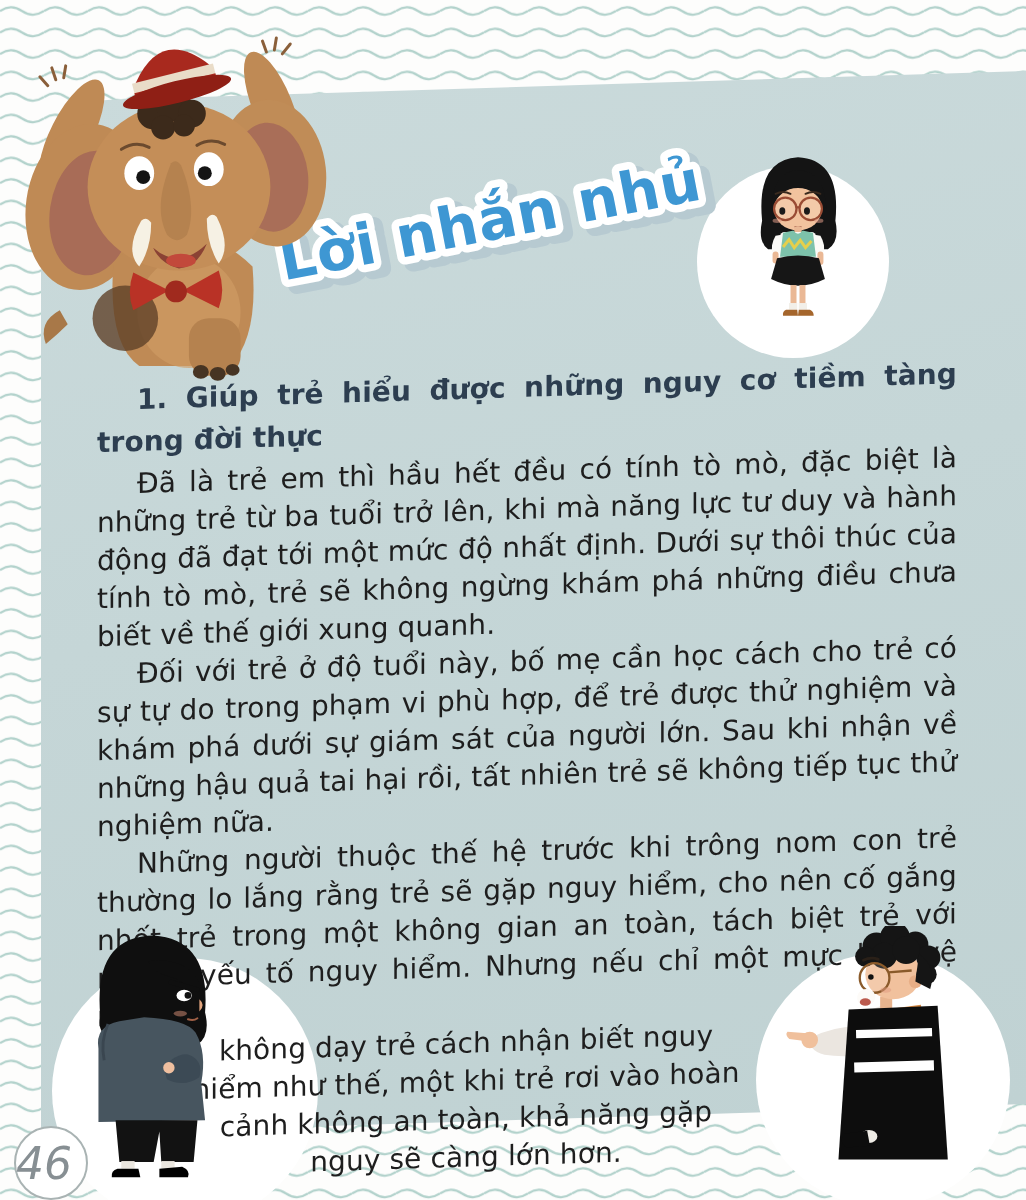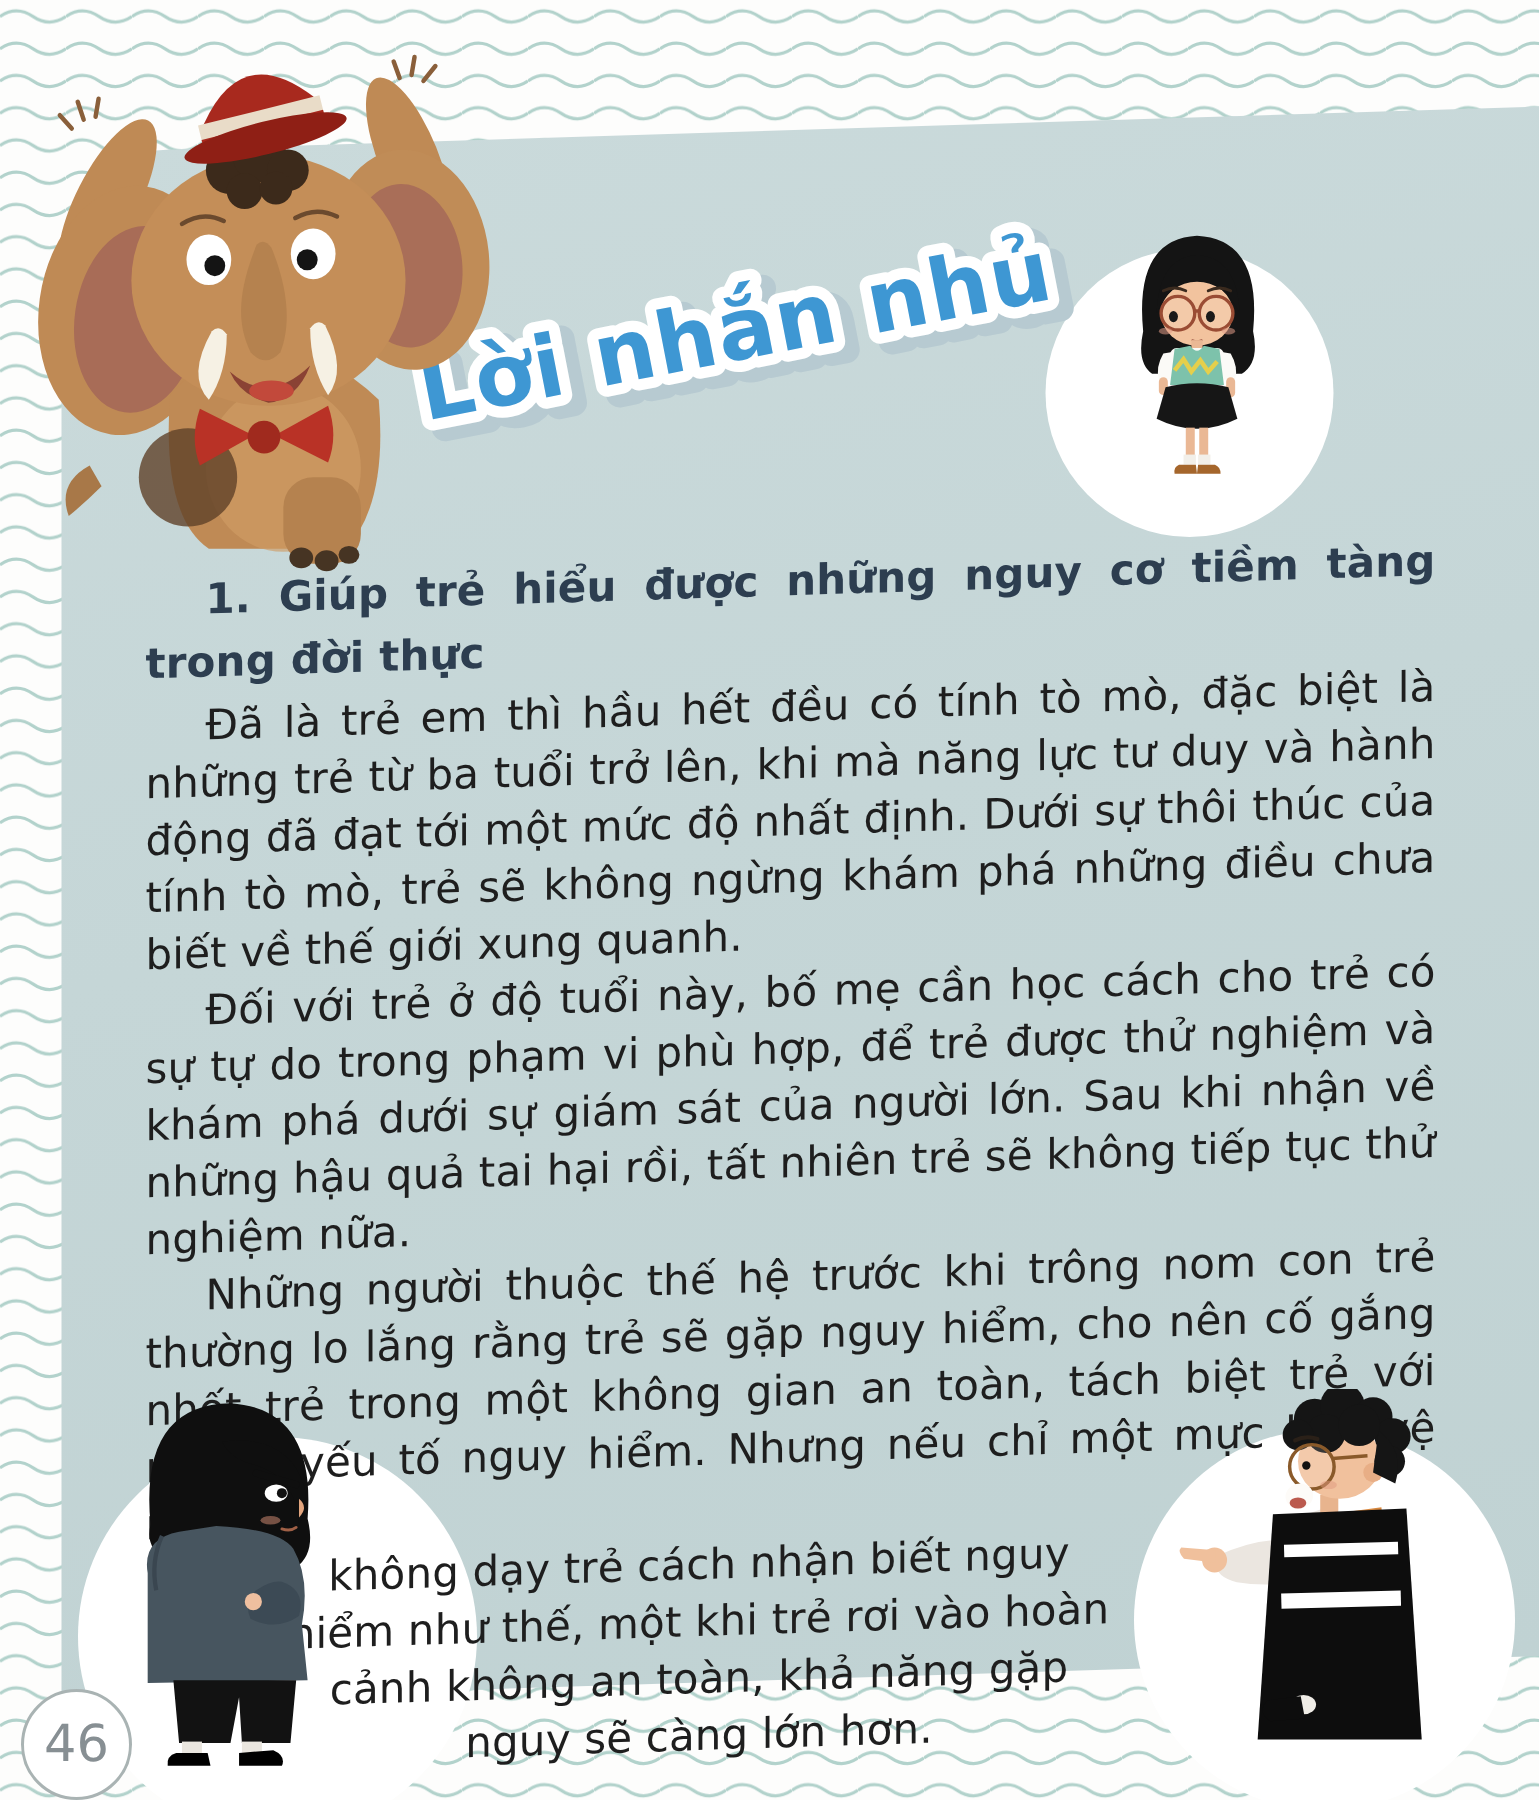--- a/index.html
+++ b/index.html
@@ -54,22 +54,22 @@
   .title-wrap svg{overflow:visible;}
   .title-text{
     font-family:"DejaVu Sans","Liberation Sans",sans-serif;
     font-weight:bold;font-size:57px;letter-spacing:1px;
   }
   .title-shadow{fill:var(--title-shadow);stroke:var(--title-shadow);stroke-width:18;stroke-linejoin:round;paint-order:stroke;}
   .title-main{fill:var(--title-blue);stroke:#ffffff;stroke-width:15;stroke-linejoin:round;paint-order:stroke;}
   .page-num{
     position:absolute;left:14px;top:1126px;width:74px;height:74px;
     border:2.5px solid #a9b3b3;border-radius:50%;background:#ffffff;
-    display:flex;align-items:center;justify-content:center;
-    font-size:34px;color:var(--page-number-gray);
+    display:flex;align-items:center;
+    font-size:44px;font-style:italic;color:var(--page-number-gray);
     z-index:6;box-sizing:border-box;
   }
   .content-layer{position:absolute;inset:0;z-index:3;}
 </style>
 </head>
 <body>
 
 <svg class="waves" width="1026" height="1200" aria-hidden="true">
   <defs>
     <pattern id="wavep" width="44" height="21.5" patternUnits="userSpaceOnUse">

